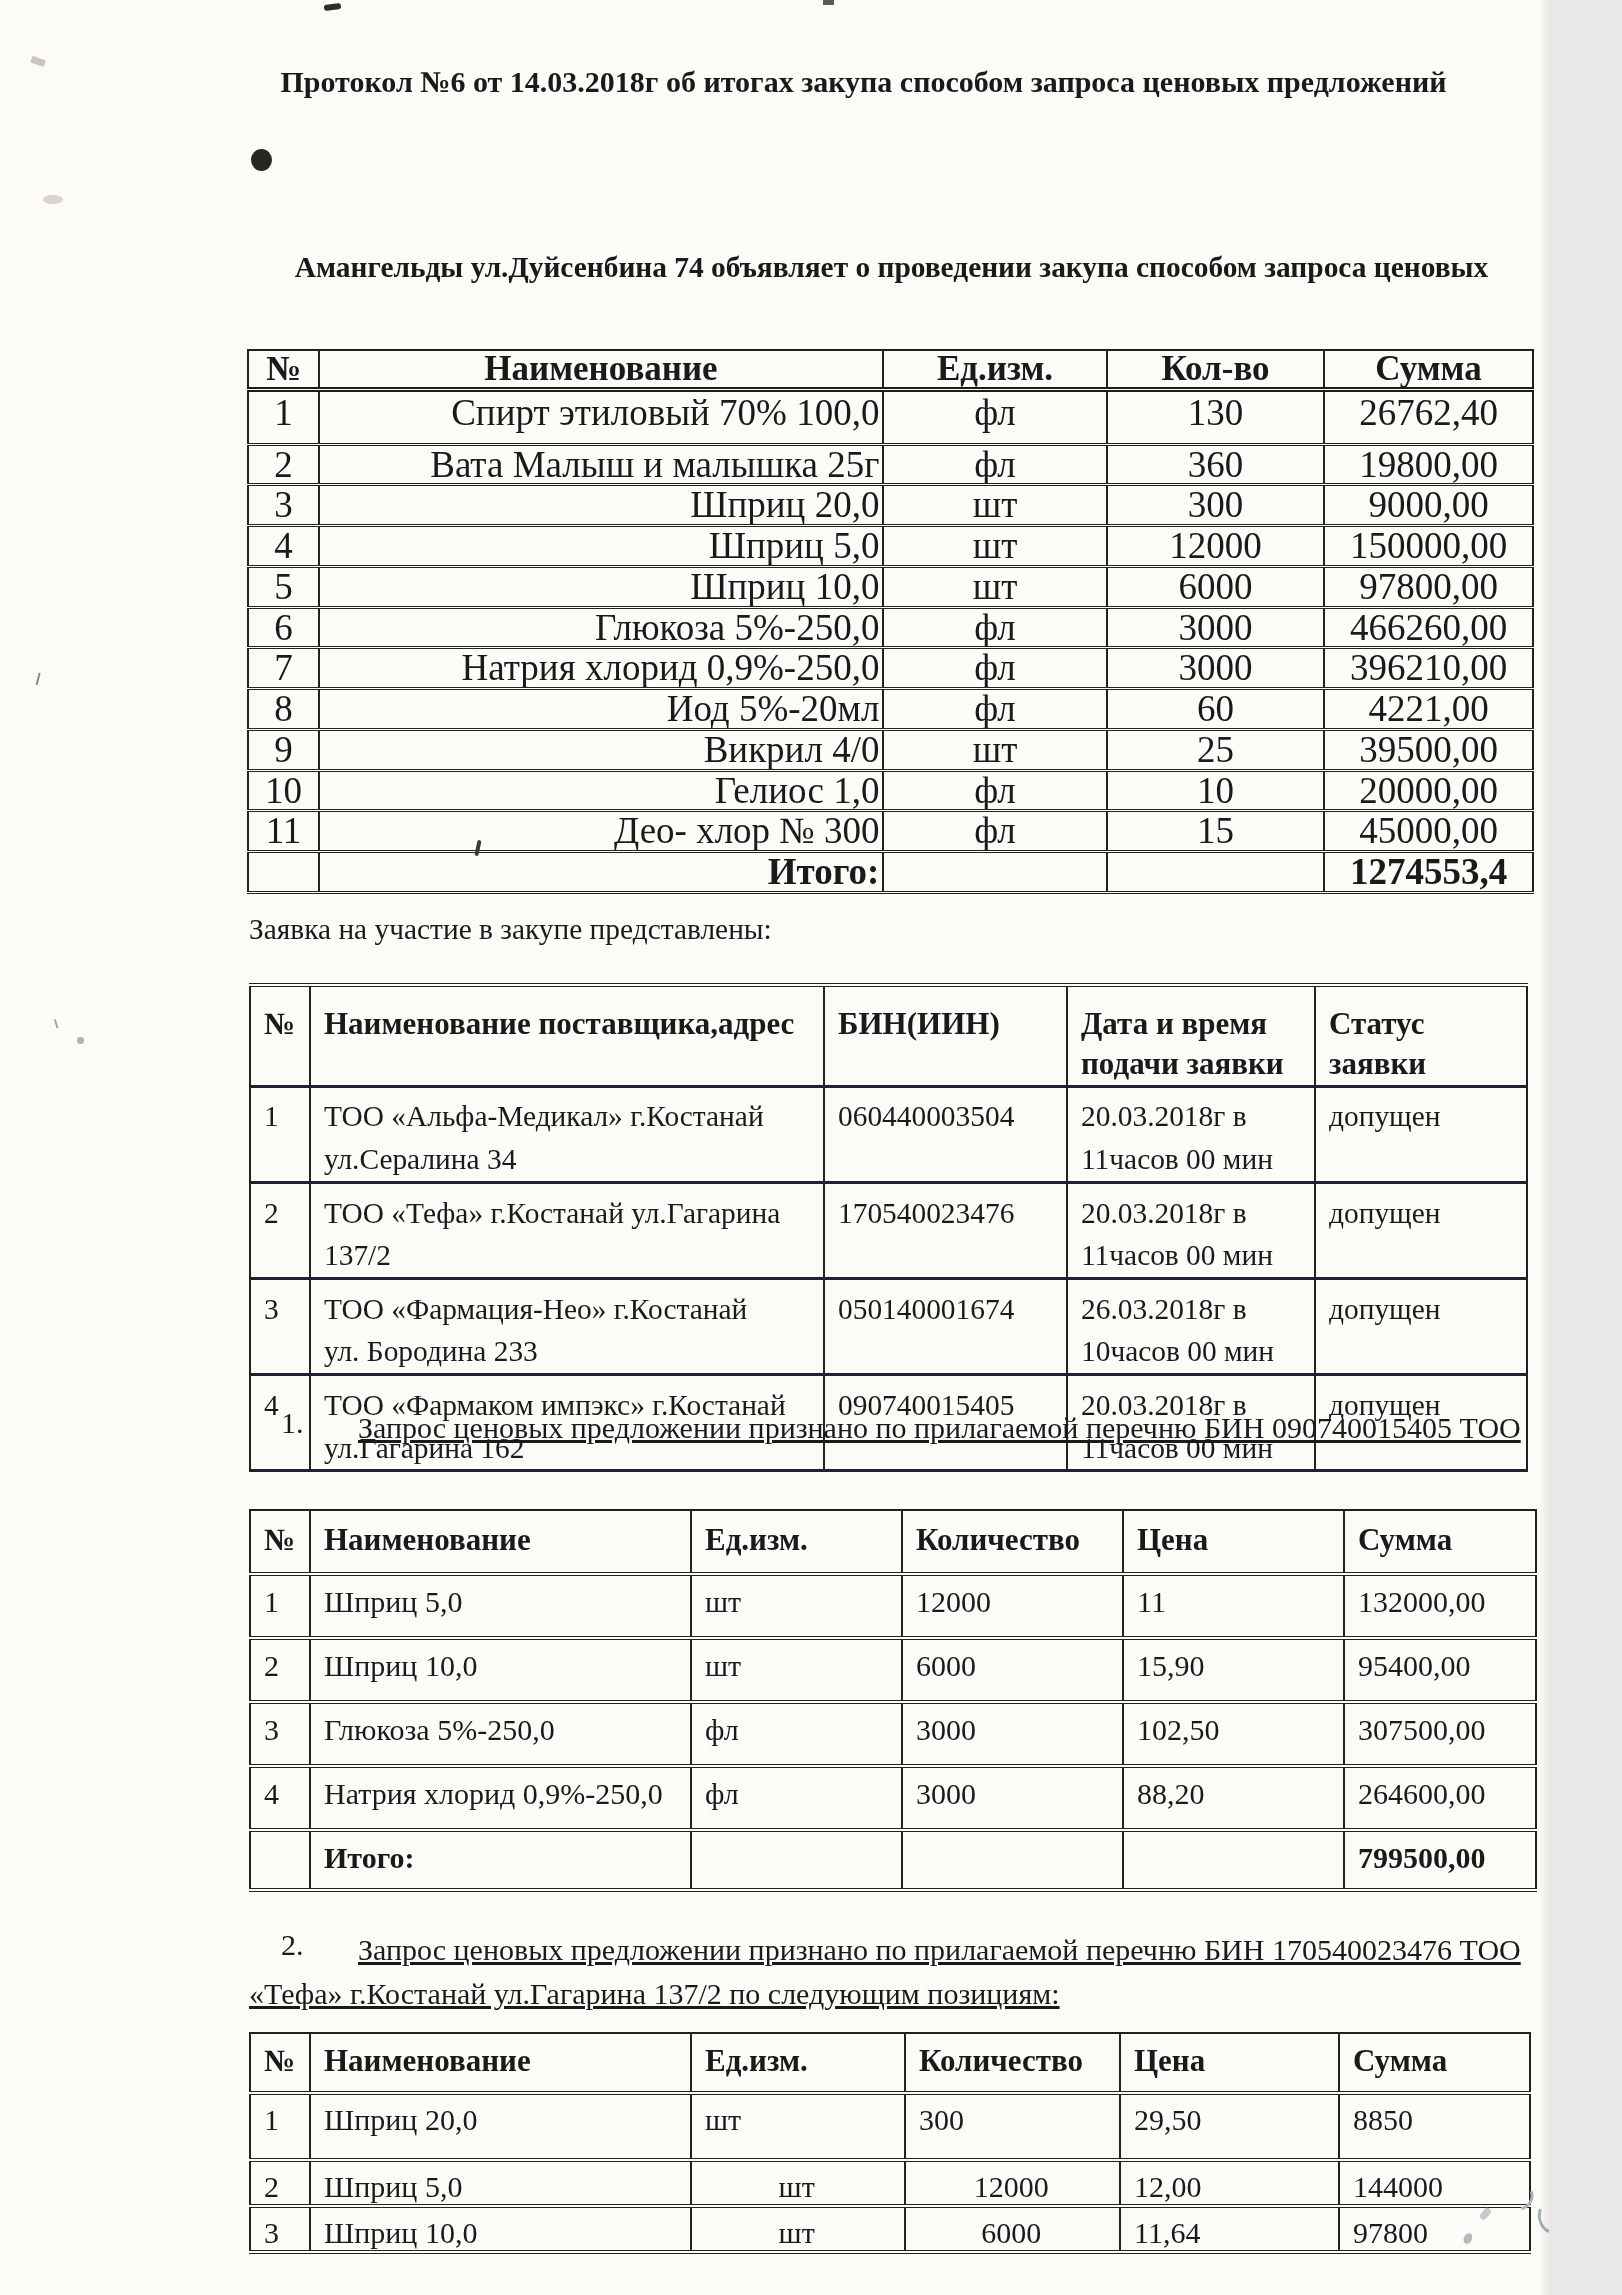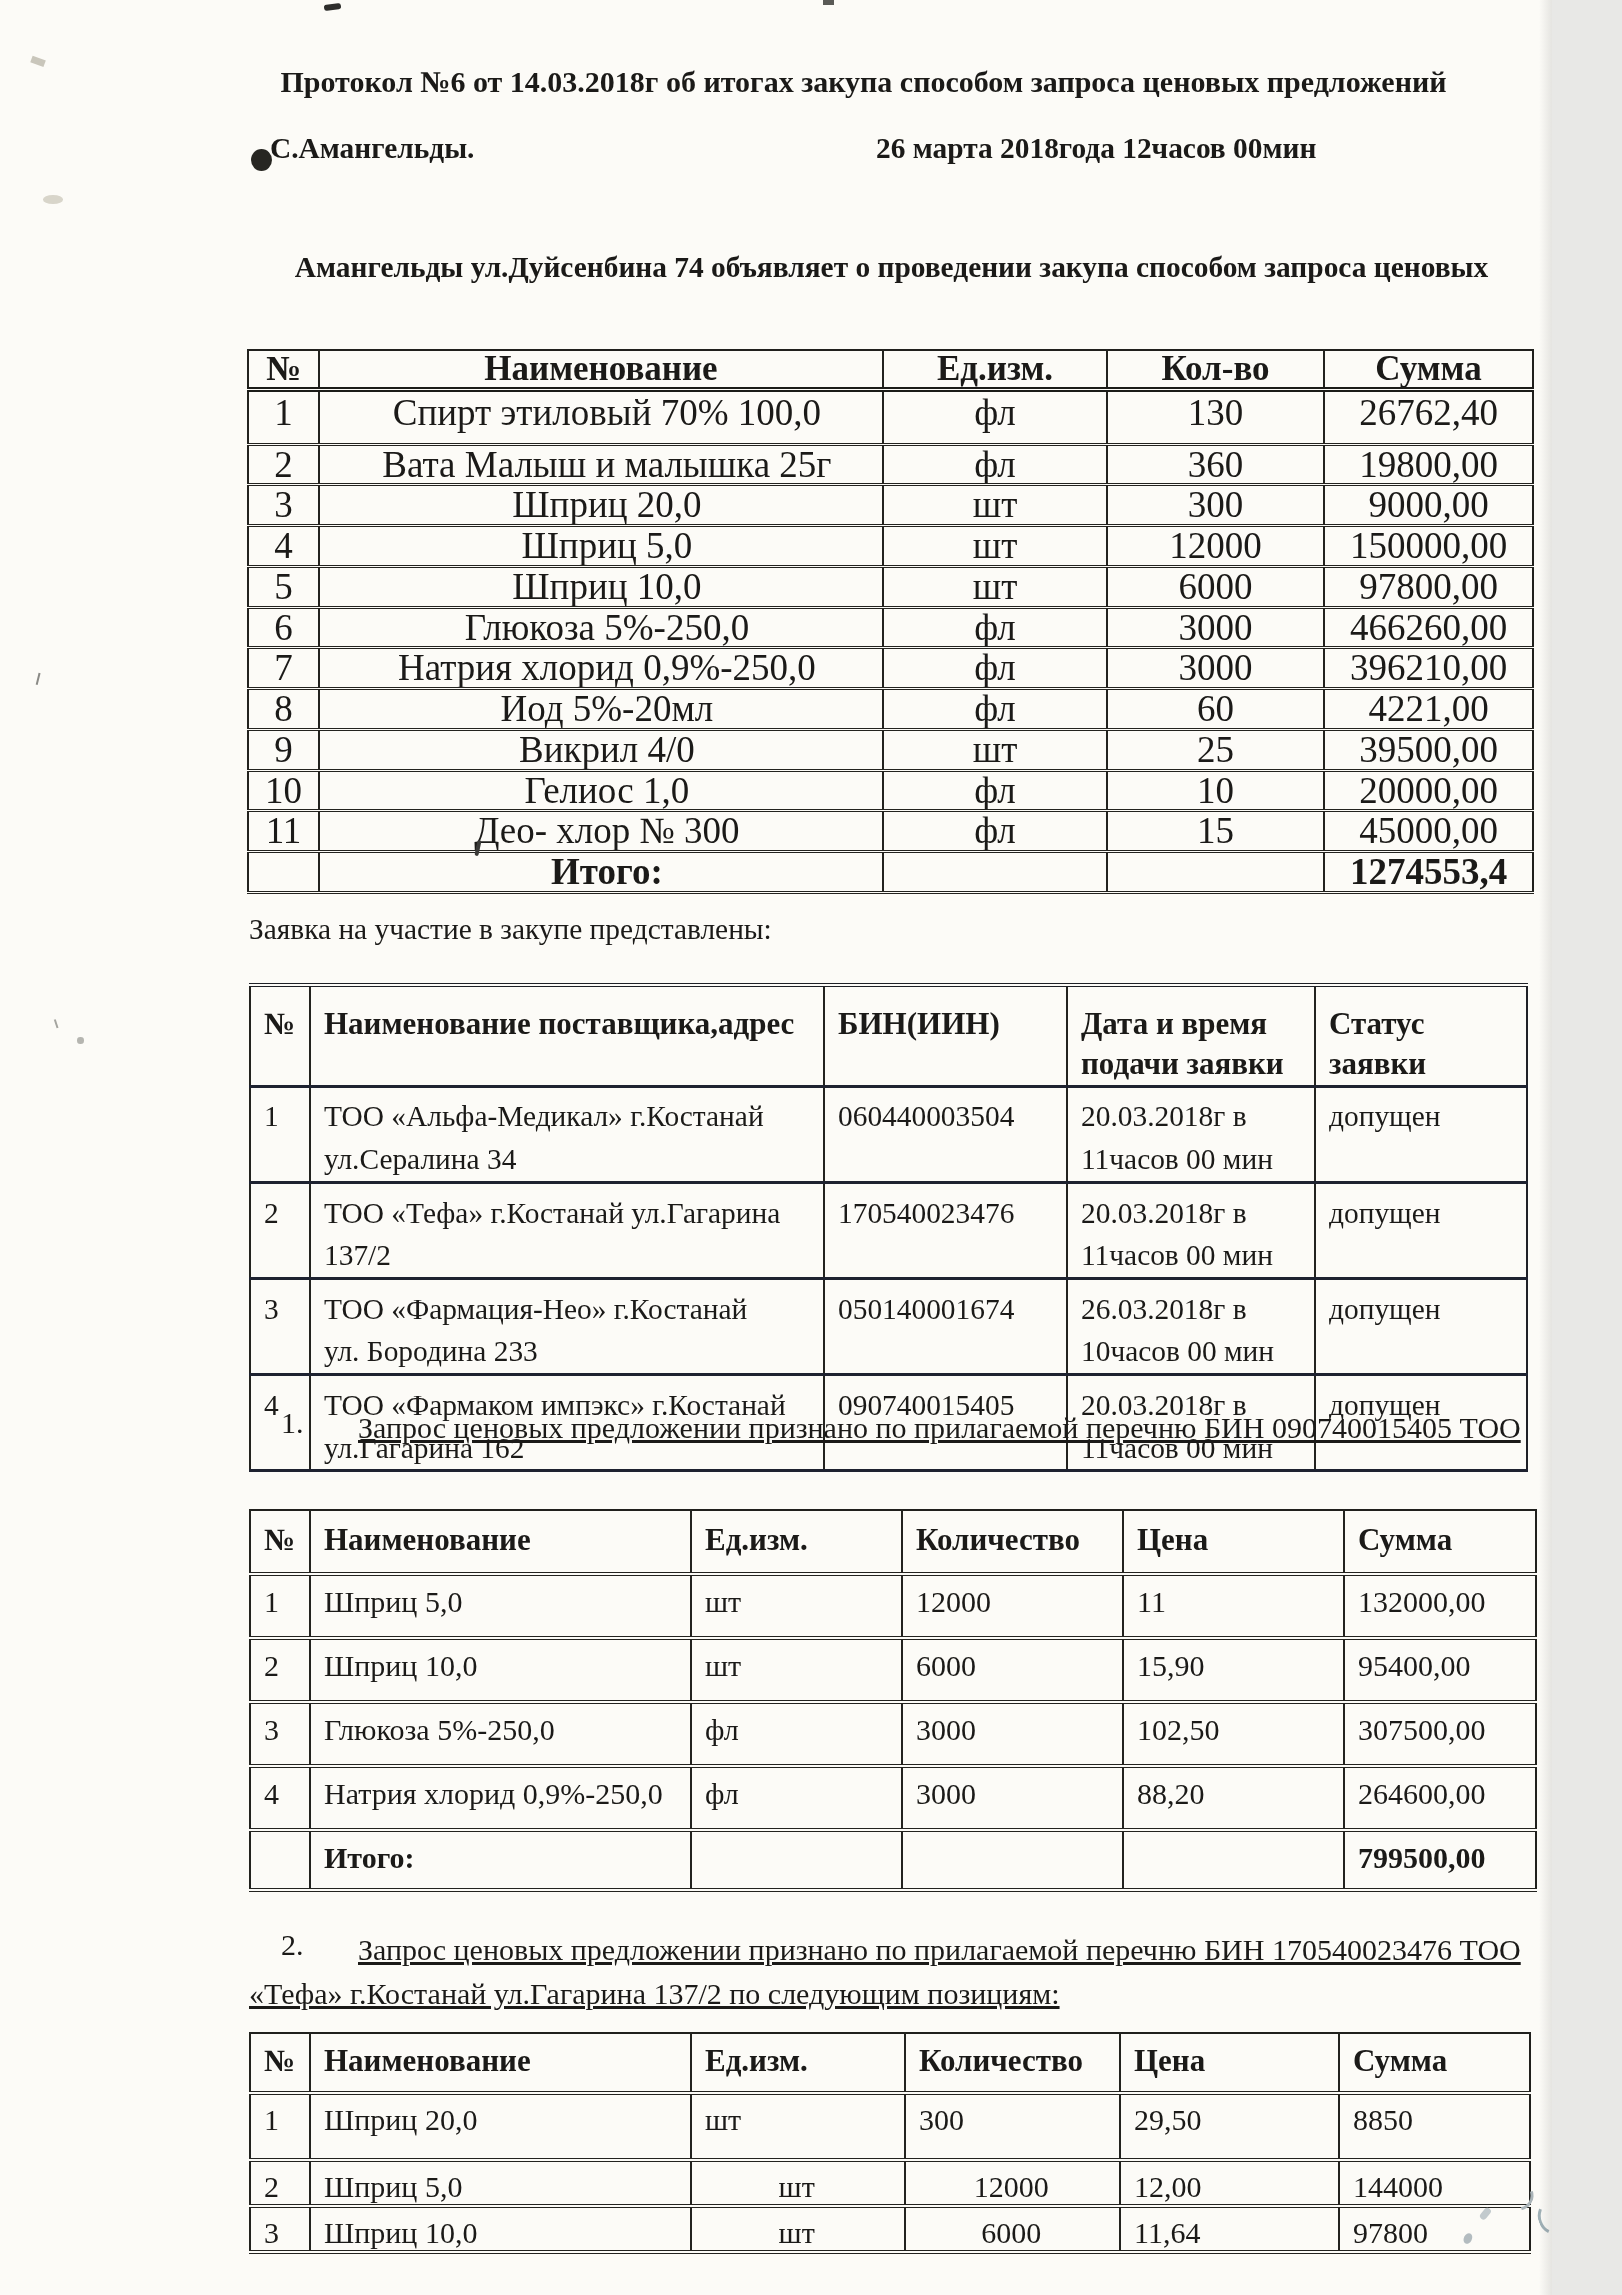--- a/index.html
+++ b/index.html
@@ -36,21 +36,21 @@
   
   #t1{top:349px;left:247px;width:1284px;border:2.6px solid #20201d;font-size:37px;}
   #t1 td,#t1 th{border-left:2px solid #23231f;line-height:1.02;}
   #t1 tr{border-bottom:3.9px double #23231f;}
   #t1 thead tr{border-bottom:5.2px double #1b1b18;height:34px;}
   #t1 th{font-size:35px;text-align:center;}
   #t1 tbody tr{height:34px;}
   #t1 tbody tr:first-child{height:55px;}
   #t1 tbody tr:last-child{height:33px;}
   #t1 td{vertical-align:middle;text-align:center;}
-  #t1 td:nth-child(2){text-align:center;padding-left:14.4px;}
+  #t1 td:nth-child(2){text-align:right;padding-left:14.4px;}
   #t1 tbody tr:first-child td{vertical-align:top;padding-top:2.6px;}
   
   #t2{top:983px;left:249px;width:1277px;border:2.6px solid #1e2026;border-top:4.6px double #1e2026;font-size:29.4px;}
   #t2 td,#t2 th{border-left:2px solid #23231f;vertical-align:top;text-align:left;padding-left:13px;}
   #t2 tr{border-bottom:3.3px solid #1e2230;}
   #t2 thead tr{height:67px;}
   #t2 th{padding-top:17px;font-size:31px;line-height:1.3;}
   #t2 tbody tr{height:68px;}
   #t2 td{padding-top:7.9px;line-height:1.45;}
   
@@ -92,24 +92,20 @@
   .sq3{left:1464px;top:2233px;width:7.9px;height:10.5px;background:#b3bcc0;border-radius:50%;transform:rotate(25deg);}
   .sq4{left:1482px;top:2207px;width:6.5px;height:13px;background:#c2cacd;border-radius:3.9px;transform:rotate(40deg);}
 </style>
 </head>
 <body>
 
 <div class="page">
 
   <div class="title">Протокол №6 от 14.03.2018г об итогах закупа способом запроса ценовых предложений</div>
 
-  <div class="place-date">
-    <span class="place">С.Амангельды.</span>
-    <span class="datetime">26 марта 2018года 12часов 00мин</span>
-  </div>
 
   <div class="intro">
     <div>Амангельды ул.Дуйсенбина 74 объявляет о проведении закупа способом запроса ценовых</div>
   </div>
 
   <table id="t1">
     <colgroup>
       <col style="width:71px">
         <col style="width:564px">
         <col style="width:224px">

